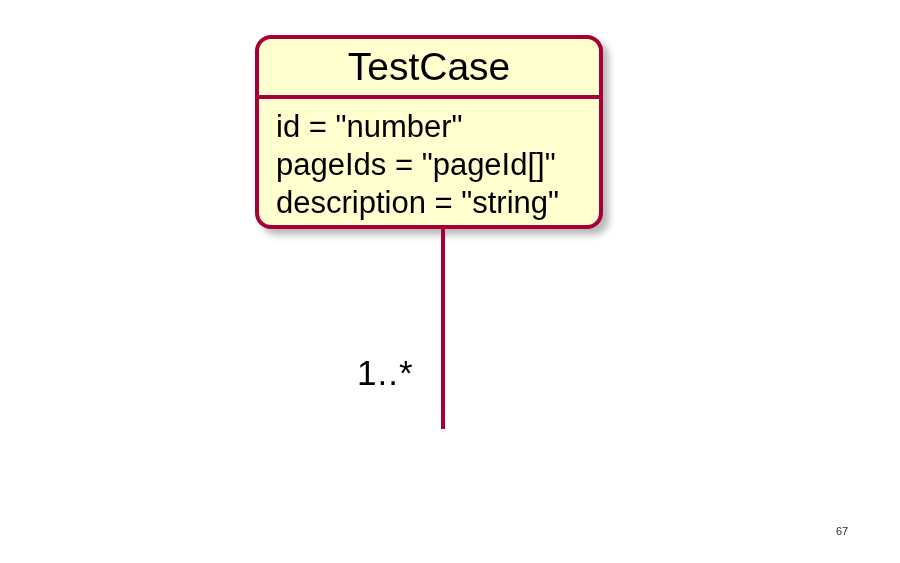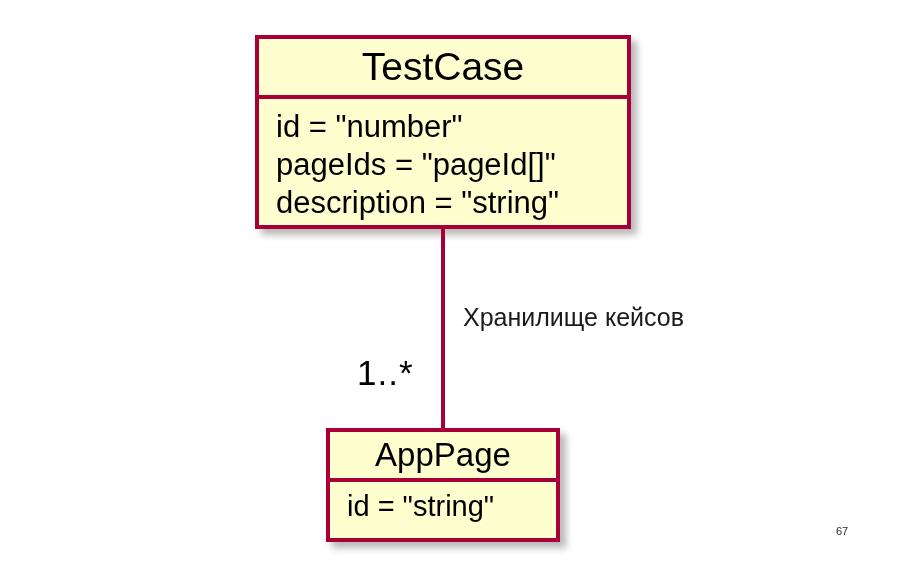--- a/index.html
+++ b/index.html
@@ -45,22 +45,23 @@
     white-space: nowrap;
   }
   .uml-attr-line {
     white-space: nowrap;
   }
 
   
   #class-testcase {
     left: 255px;
     top: 35px;
-    width: 376px;
+    width: 348px;
     height: 194px;
+    border-radius: 16px;
   }
   #class-testcase .uml-title {
     font-size: 39px;
     line-height: 50px;
     padding-top: 3px;
     height: 53px;
   }
   #class-testcase .uml-attrs {
     padding: 9px 0 0 17px;
     font-size: 31px;
@@ -135,27 +136,19 @@
     <div class="uml-divider"></div>
     <div class="uml-attrs">
       <div class="uml-attr-line">id = "number"</div>
       <div class="uml-attr-line">pageIds = "pageId[]"</div>
       <div class="uml-attr-line">description = "string"</div>
     </div>
   </div>
 
   <div id="association-line"></div>
 
-  <div id="association-label">Хранилище кейсов</div>
 
   <div id="association-multiplicity">1..*</div>
 
-  <div id="class-apppage" class="uml-class">
-    <div class="uml-title">AppPage</div>
-    <div class="uml-divider"></div>
-    <div class="uml-attrs">
-      <div class="uml-attr-line">id = "string"</div>
-    </div>
-  </div>
 
   <div id="slide-number">67</div>
 
 </div>
 
 </body></html>

